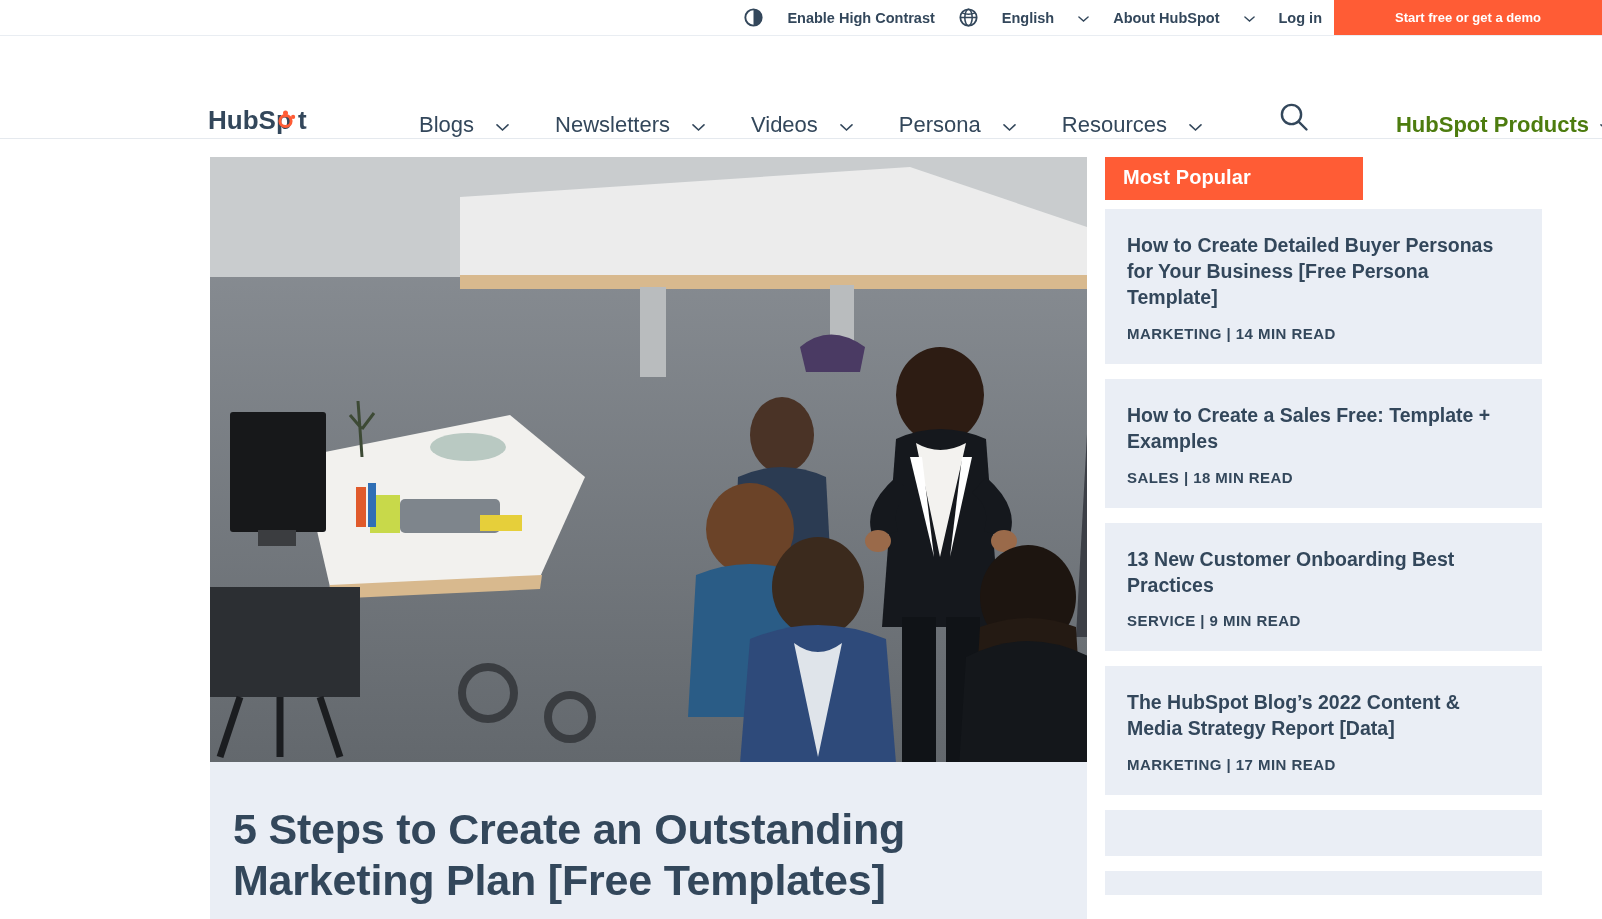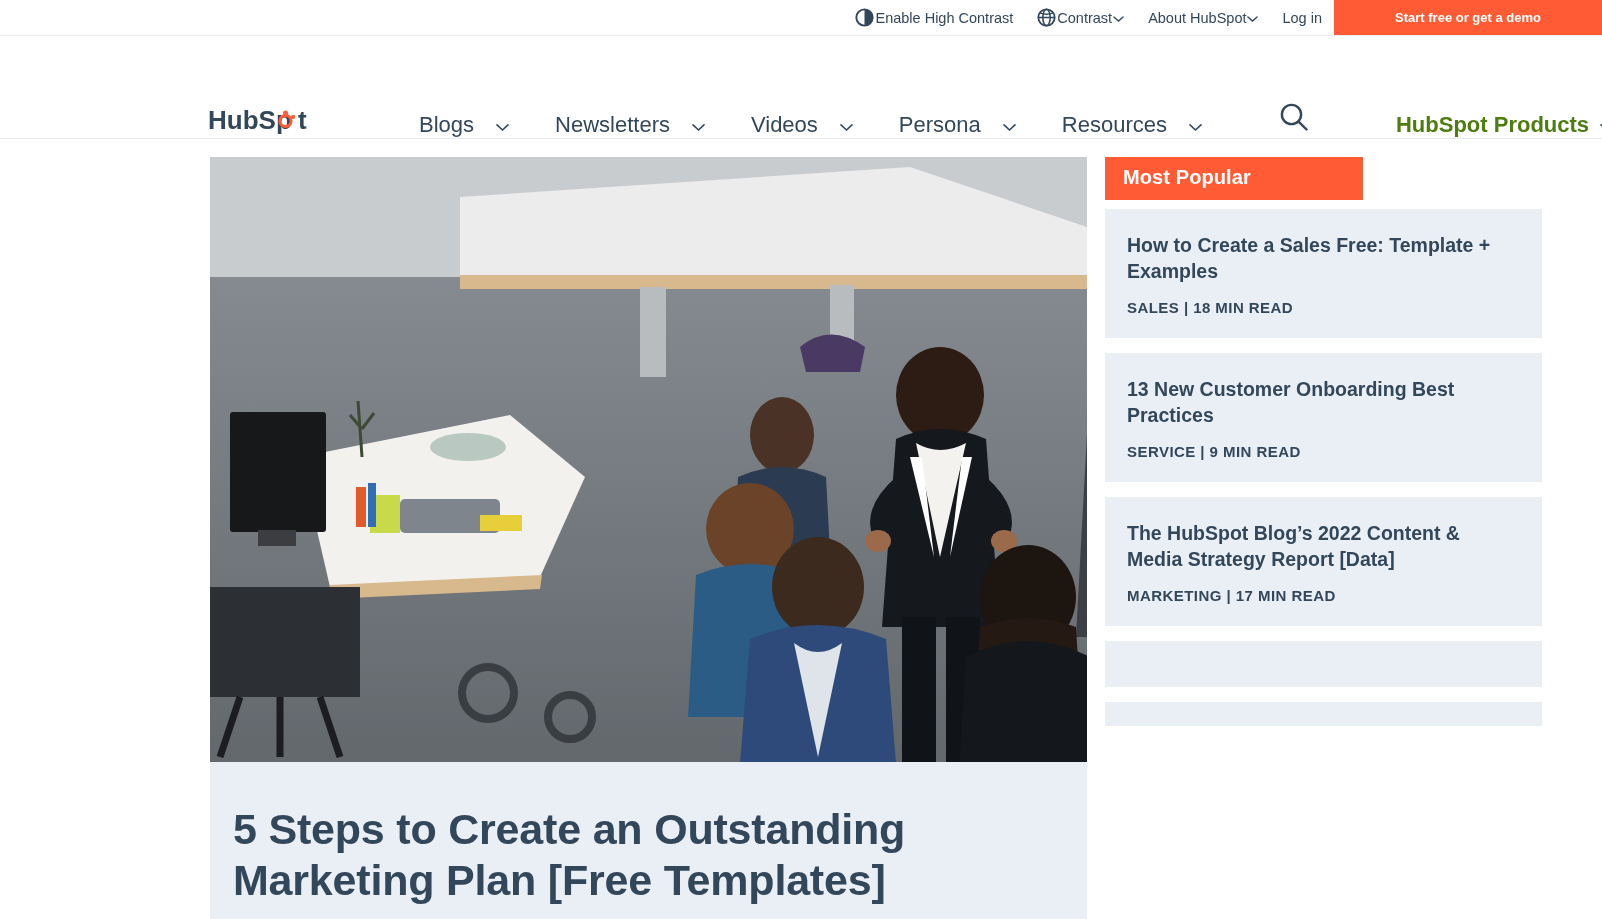--- a/index.html
+++ b/index.html
@@ -14,22 +14,22 @@
   .utility-bar{
     height:36px;
     background:#ffffff;
     display:flex;
     align-items:stretch;
     justify-content:flex-end;
     border-bottom:1px solid #e9edf2;
     position:relative;
   }
   .util-item{
-    display:flex; align-items:center; gap:1px;
-    font-size:14.5px; font-weight:400; color:#33475b;
+    display:flex; align-items:center; gap:24px;
+    font-size:14.5px; font-weight:700; color:#33475b;
     padding:0 12px; cursor:pointer; white-space:nowrap;
   }
   .util-item:last-of-type{ padding-right:14px; }
   .util-ico{ display:flex; align-items:center; }
   .caret{ display:inline-block; }
   .cta-top{
     background:#ff5c35; color:#fff;
     display:flex; align-items:center; justify-content:center;
     font-size:13px; font-weight:700;
     padding:16px 22px; cursor:pointer; white-space:nowrap;
@@ -151,21 +151,21 @@
 
   <div class="util-item">
     <span class="util-ico">
       <svg width="19" height="19" viewBox="0 0 20 20">
         <circle cx="10" cy="10" r="8.6" fill="none" stroke="#33475b" stroke-width="1.9"></circle>
         <ellipse cx="10" cy="10" rx="3.9" ry="8.6" fill="none" stroke="#33475b" stroke-width="1.6"></ellipse>
         <line x1="1.4" y1="10" x2="18.6" y2="10" stroke="#33475b" stroke-width="1.6"></line>
         <path d="M3 5.2 Q10 8 17 5.2" fill="none" stroke="#33475b" stroke-width="1.4"></path>
       </svg>
     </span>
-    <span>Contrast</span>
+    <span>English</span>
     <span class="caret">
       <svg width="11" height="8" viewBox="0 0 12 8">
           <path d="M1 1.8 L6 6.3 L11 1.8" fill="none" stroke="#33475b" stroke-width="1.5" stroke-linecap="round"></path>
         </svg>
     </span>
   </div>
 
   <div class="util-item">
     <span>About HubSpot</span>
     <span class="caret">
@@ -366,20 +366,24 @@
     </div>
     <div class="featured-body">
       <div class="featured-title">5 Steps to Create an Outstanding Marketing Plan [Free Templates]</div>
     </div>
   </div>
 
   <div class="sidebar">
 
     <div class="section-badge">Most Popular</div>
 
+    <div class="sb-card">
+      <div class="sb-title">How to Create Detailed Buyer Personas for Your Business [Free Persona Template]</div>
+      <div class="sb-meta">MARKETING | 14 MIN READ</div>
+    </div>
 
     <div class="sb-card">
       <div class="sb-title">How to Create a Sales Free: Template + Examples</div>
       <div class="sb-meta">SALES | 18 MIN READ</div>
     </div>
 
     <div class="sb-card">
       <div class="sb-title">13 New Customer Onboarding Best Practices</div>
       <div class="sb-meta">SERVICE | 9 MIN READ</div>
     </div>

